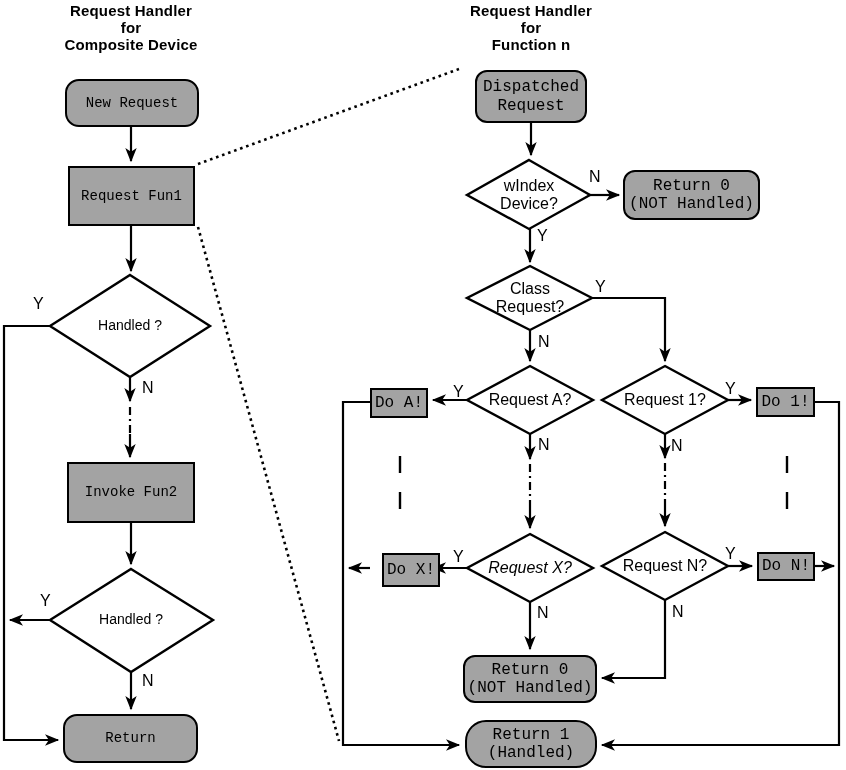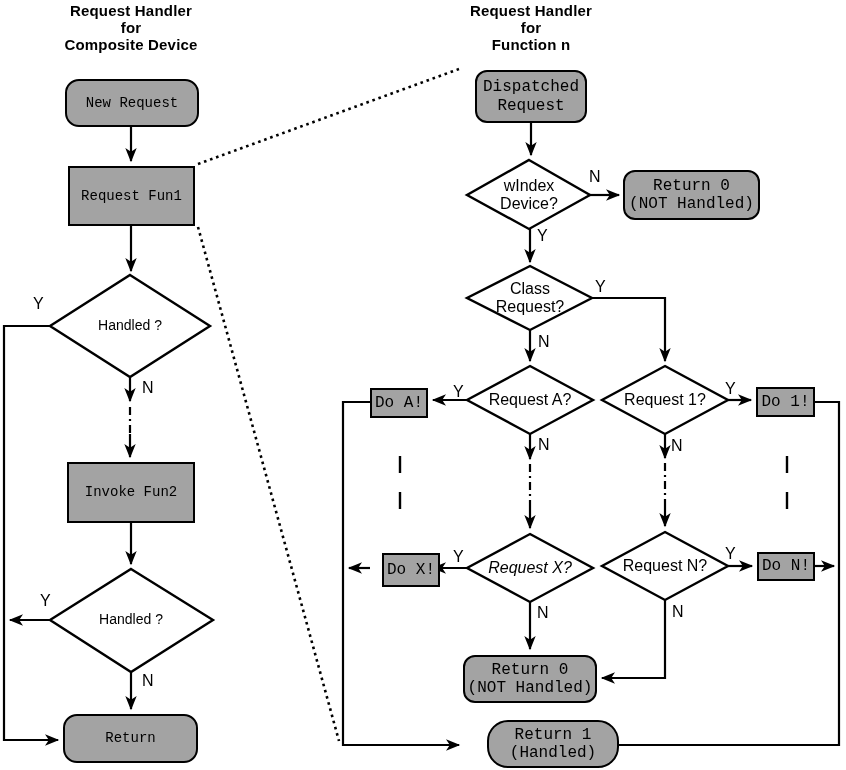--- a/index.html
+++ b/index.html
@@ -109,21 +109,21 @@
   <div class="node rbox fs16" style="left:475px; top:70px; width:112px; height:53px; border-radius:12px;">Dispatched
 Request</div>
   <div class="node rbox fs16" style="left:623px; top:170px; width:137px; height:50px; border-radius:12px;">Return 0
 (NOT Handled)</div>
   <div class="node sbox fs16" style="left:370px; top:388px; width:58px; height:30px;">Do A!</div>
   <div class="node sbox fs16" style="left:756px; top:387px; width:59px; height:30px;">Do 1!</div>
   <div class="node sbox fs16" style="left:370px; top:553px; width:58px; height:34px;margin-left:12px;">Do X!</div>
   <div class="node sbox fs16" style="left:757px; top:552px; width:58px; height:29px;">Do N!</div>
   <div class="node rbox fs16" style="left:463px; top:655px; width:134px; height:48px; border-radius:12px;">Return 0
 (NOT Handled)</div>
-  <div class="node rbox fs16" style="left:465px; top:720px; width:132px; height:48px; border-radius:21px;margin-left:22px;">Return 1
+  <div class="node rbox fs16" style="left:465px; top:720px; width:132px; height:48px; border-radius:21px;">Return 1
 (Handled)</div>
 
   <div class="dlabel fs17" style="left:130px; top:326px;">Handled ?</div>
   <div class="dlabel fs17" style="left:131px; top:620px;">Handled ?</div>
   <div class="dlabel fs16" style="left:529px; top:195px;">wIndex
 Device?</div>
   <div class="dlabel fs16" style="left:530px; top:298px;">Class
 Request?</div>
   <div class="dlabel fs16" style="left:530px; top:400px;">Request A?</div>
   <div class="dlabel fs16" style="left:665px; top:400px;">Request 1?</div>

